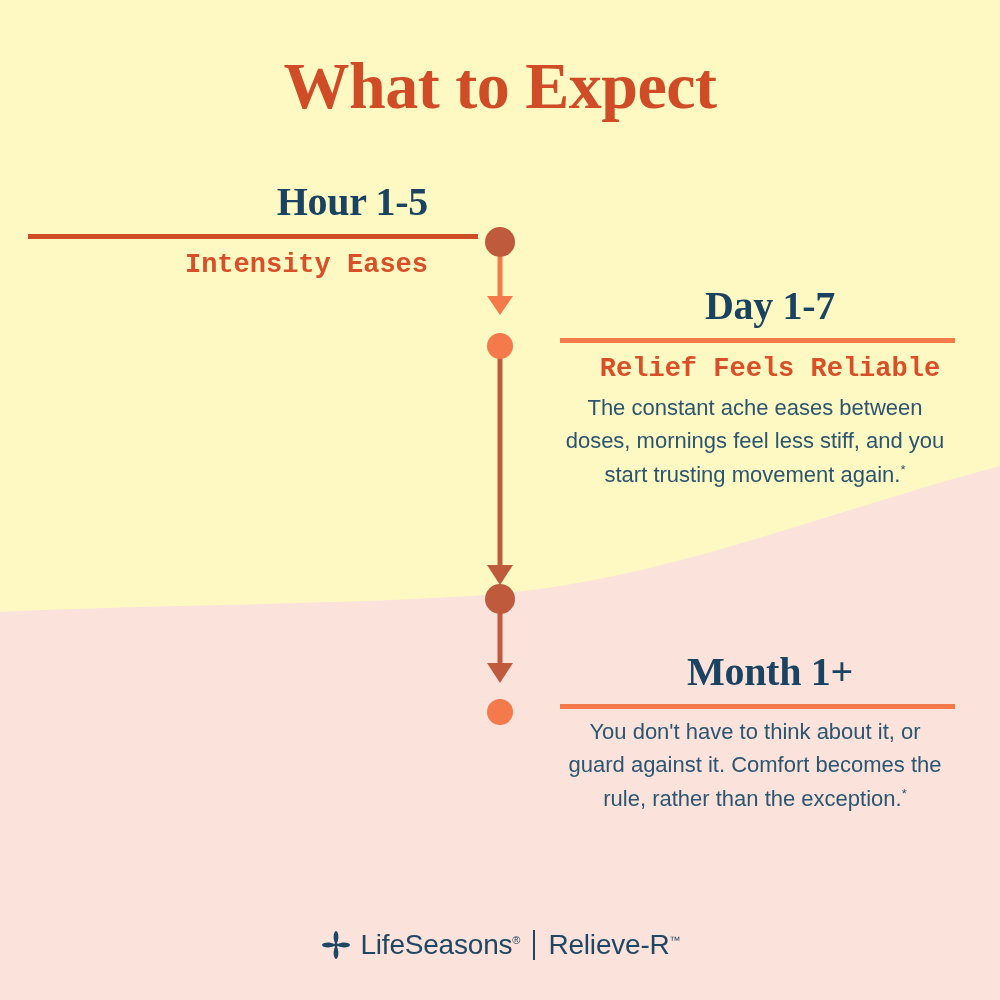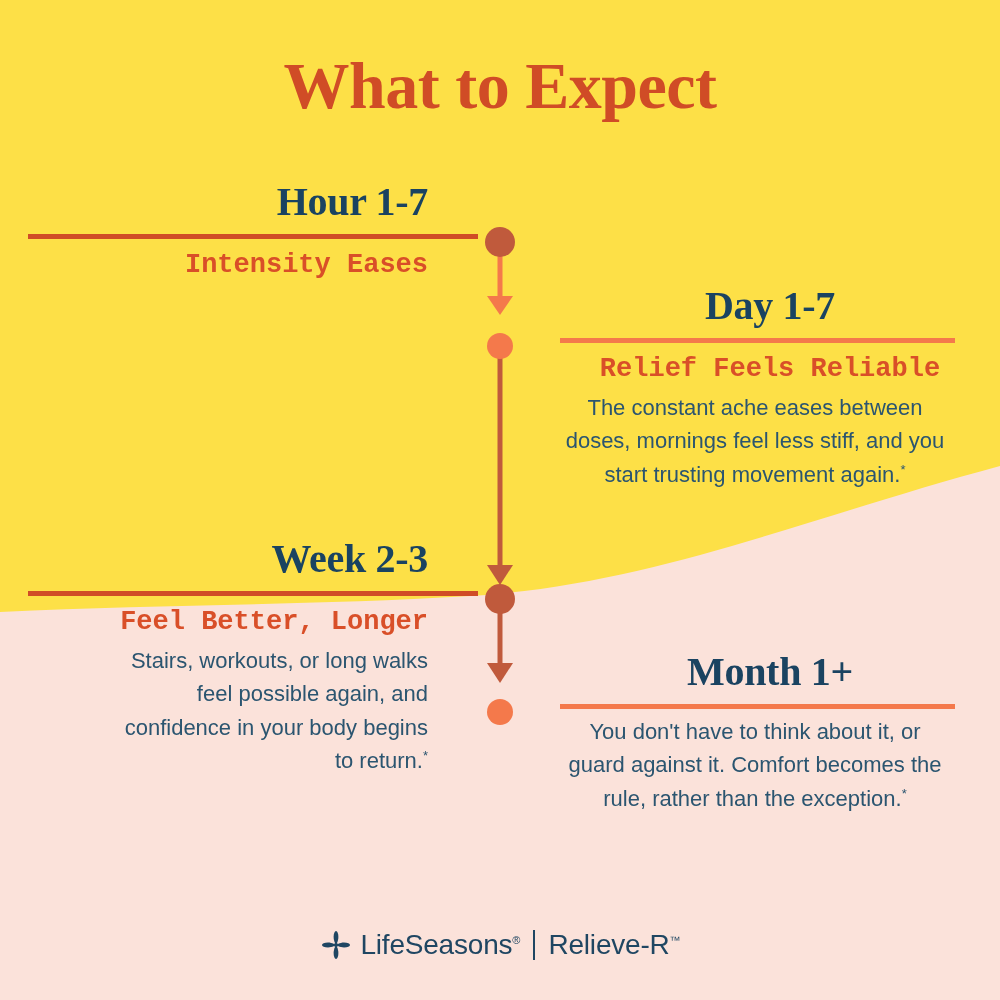--- a/index.html
+++ b/index.html
@@ -8,21 +8,21 @@
     background: #ffffff;
   }
   body {
     font-family: "Liberation Sans", sans-serif;
   }
   #canvas {
     position: relative;
     width: 1000px;
     height: 1000px;
     overflow: hidden;
-    background: #fde047;
+    background: #fef9c3;
   }
 
   
   #wave-bg {
     position: absolute;
     left: 0; top: 0;
     width: 1000px; height: 1000px;
     z-index: 0;
   }
 
@@ -158,38 +158,32 @@
     <line x1="500" y1="600" x2="500" y2="667" stroke="#C05A3C" stroke-width="5"></line>
     <polygon points="487,663 513,663 500,683" fill="#C05A3C"></polygon>
 
     <circle cx="500" cy="242" r="15" fill="#C05A3C"></circle>
     <circle cx="500" cy="346" r="13" fill="#F4794B"></circle>
     <circle cx="500" cy="599" r="15" fill="#C05A3C"></circle>
     <circle cx="500" cy="712" r="13" fill="#F4794B"></circle>
   </svg>
 
   <div class="stage stage-left" id="stage-1" style="top:182px;">
-    <div class="stage-period">Hour 1-7</div>
+    <div class="stage-period">Hour 1-5</div>
     <div class="stage-rule"></div>
     <div class="stage-headline">Intensity Eases</div>
   </div>
 
   <div class="stage stage-right" id="stage-2" style="top:286px;">
     <div class="stage-period">Day 1-7</div>
     <div class="stage-rule"></div>
     <div class="stage-headline">Relief Feels Reliable</div>
     <div class="stage-body"><span>The constant ache eases between doses, mornings feel less stiff, and you start trusting movement again.</span><span class="fn">*</span></div>
   </div>
 
-  <div class="stage stage-left" id="stage-3" style="top:539px;">
-    <div class="stage-period">Week 2-3</div>
-    <div class="stage-rule"></div>
-    <div class="stage-headline">Feel Better, Longer</div>
-    <div class="stage-body"><span>Stairs, workouts, or long walks feel possible again, and confidence in your body begins to return.</span><span class="fn">*</span></div>
-  </div>
 
   <div class="stage stage-right" id="stage-4" style="top:652px;">
     <div class="stage-period">Month 1+</div>
     <div class="stage-rule"></div>
     <div class="stage-body"><span>You don't have to think about it, or guard against it. Comfort becomes the rule, rather than the exception.</span><span class="fn">*</span></div>
   </div>
 
   <div id="footer">
     <svg id="brand-mark" width="34" height="30" viewBox="0 0 34 30">
       <g fill="#1F4662">

